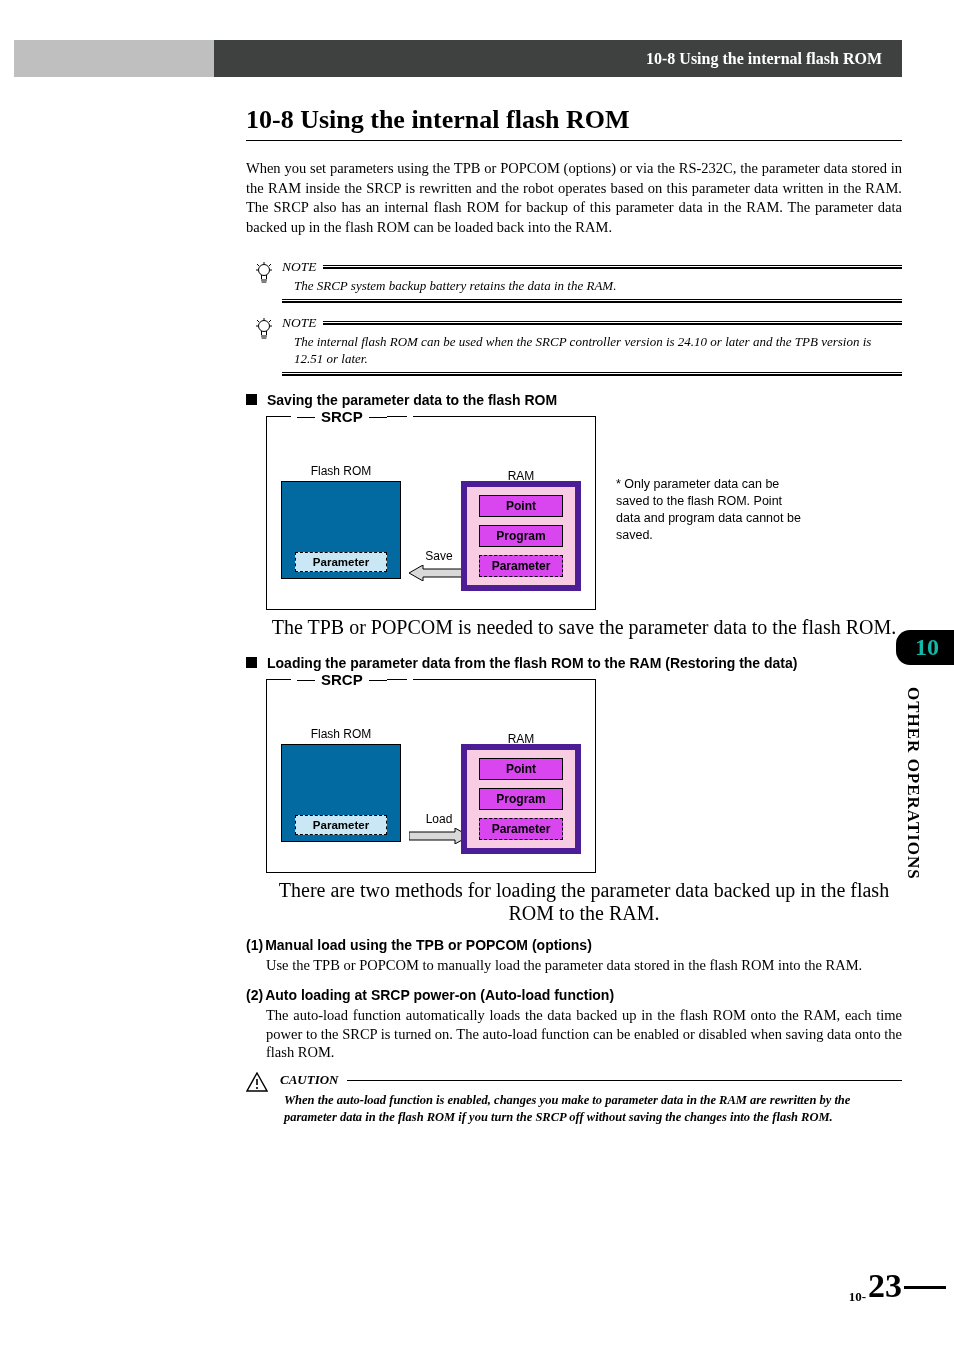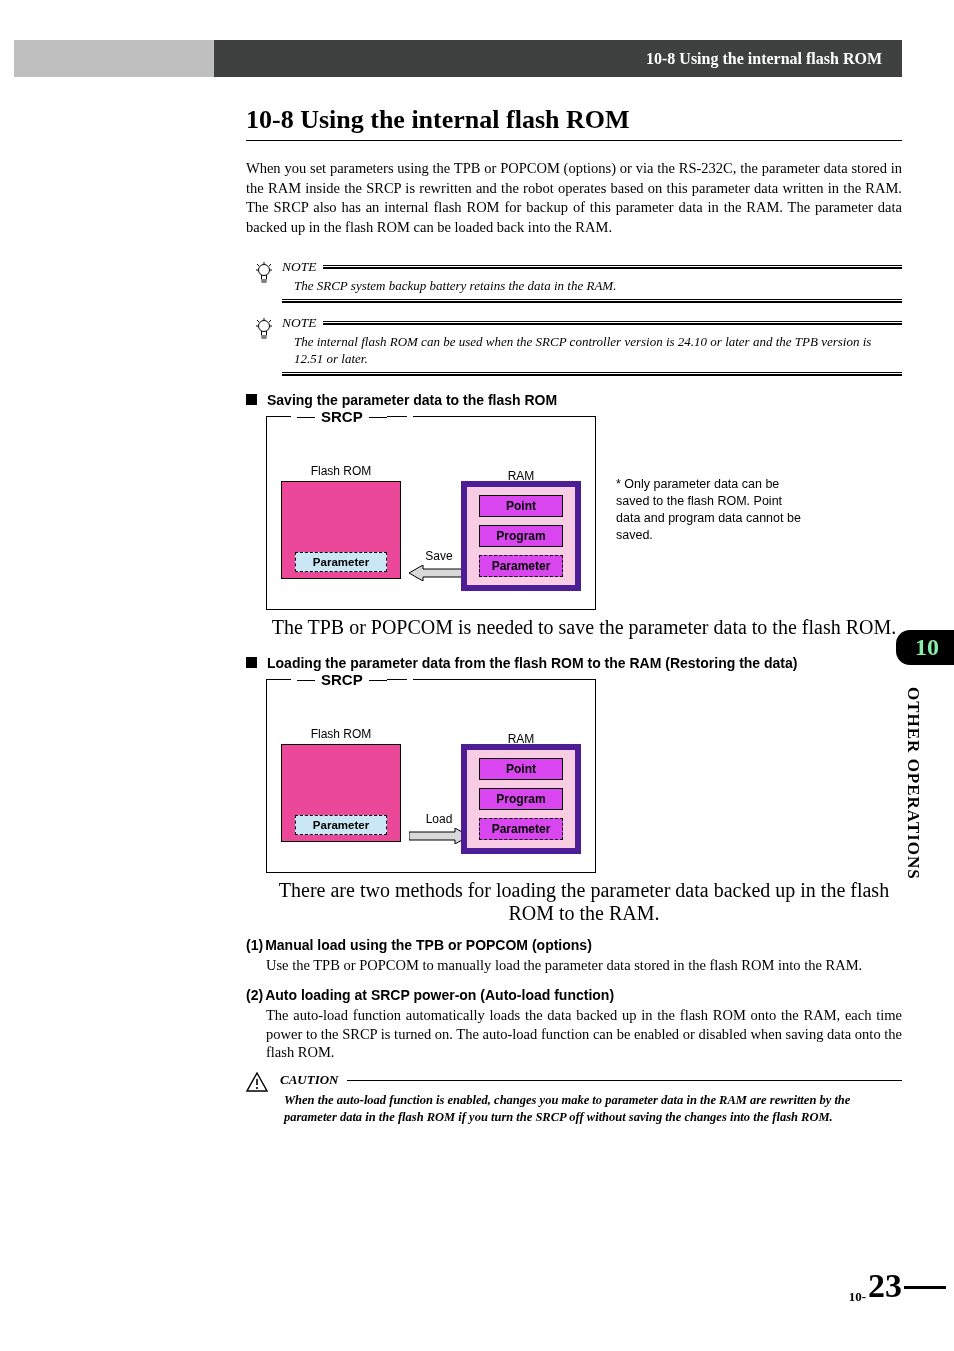--- a/index.html
+++ b/index.html
@@ -149,21 +149,21 @@
     margin-top: -3px;
   }
   .diagram-title::before { display: none; }
   .diagram-title .dash { display: inline-block; width: 18px; border-top:1.2px solid #000; vertical-align: middle; margin-left:6px;}
   .diagram-title .dash:first-child { margin-left:0; margin-right:6px;}
 
   .inner-row { display: flex; align-items: flex-start; justify-content: space-between; position: relative; }
   .flash-box {
     width: 120px;
     height: 98px;
-    background: #ec4899;
+    background: #0369a1;
     border: 1px solid #000;
     position: relative;
     margin-top: 42px;
     padding-left: 24px;
   }
   .flash-label {
     font-family: Arial, Helvetica, sans-serif;
     font-size: 12px;
     position: absolute;
     top: -18px;
@@ -295,21 +295,21 @@
   .side-tab {
     position: absolute;
     right: 24px;
     top: 630px;
     display: flex;
     flex-direction: column;
     align-items: center;
   }
   .tab-num {
     background: #000;
-    color: #86efac;
+    color: #14b8a6;
     font-family: Georgia, "Times New Roman", serif;
     font-weight: bold;
     font-size: 24px;
     border-radius: 14px 0 0 14px;
     padding: 4px 10px 4px 14px;
     writing-mode: horizontal-tb;
     margin-right: -24px;
     width: 58px;
     text-align: center;
   }

